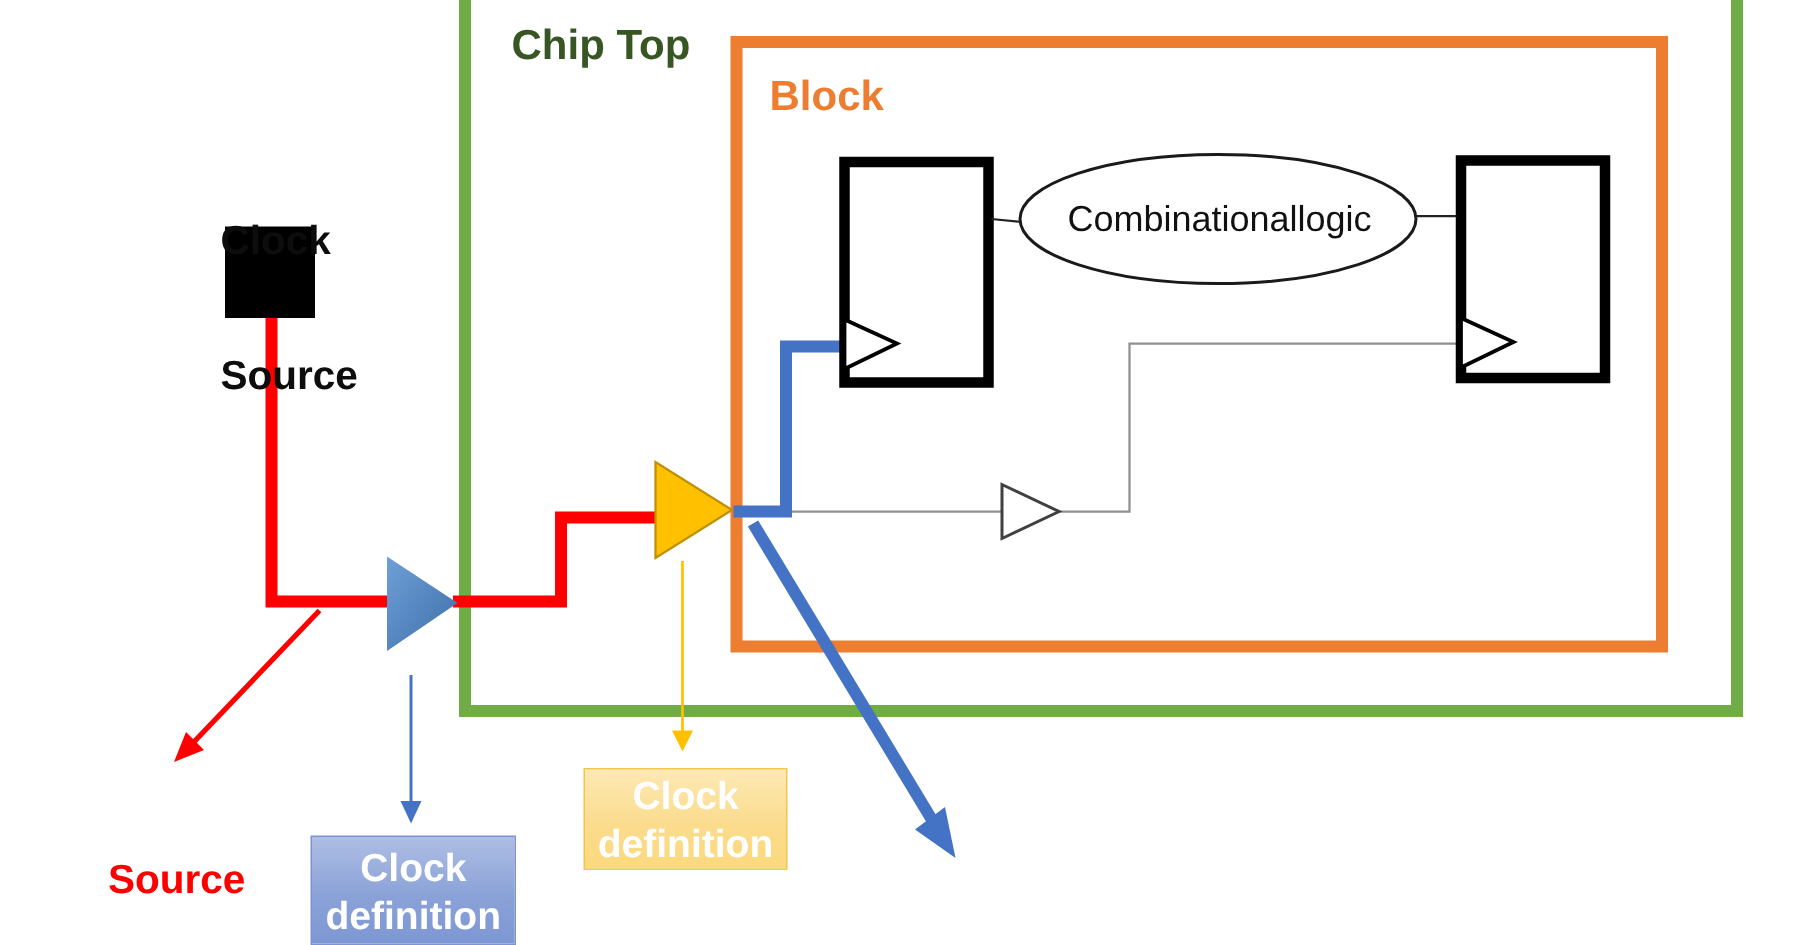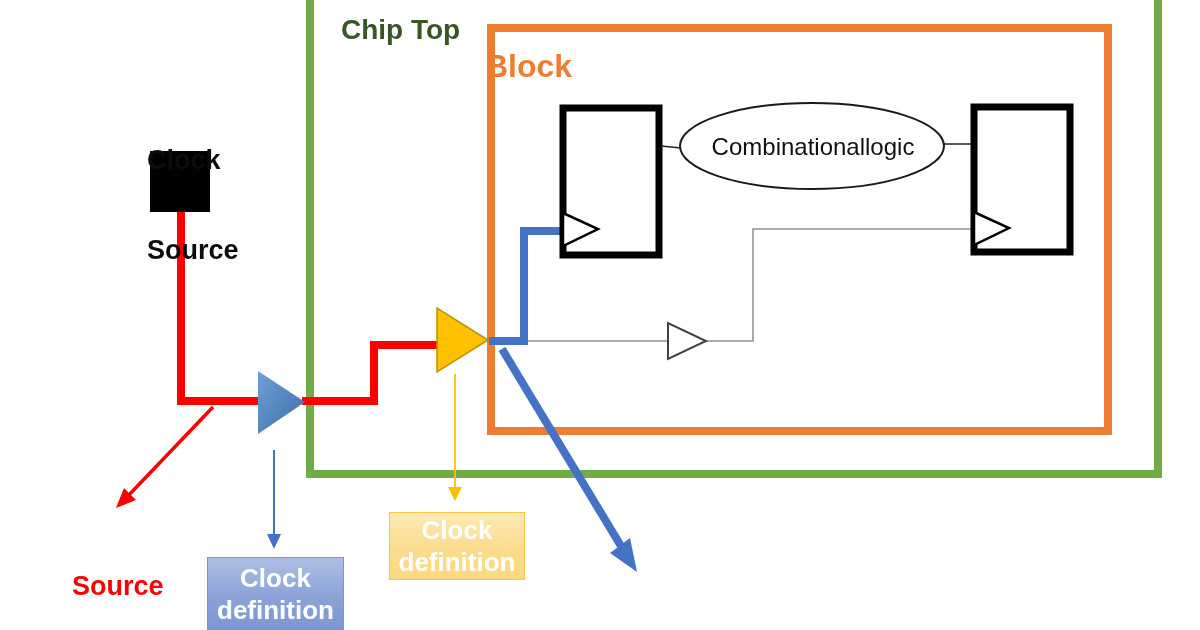--- a/index.html
+++ b/index.html
@@ -4,21 +4,21 @@
 <style>
   html,body{margin:0;padding:0;background:#ffffff;}
   .stage{
     position:relative;width:1200px;height:630px;overflow:hidden;
     background:#ffffff;
     font-family:"Liberation Sans","DejaVu Sans",sans-serif;
   }
   .stage svg{position:absolute;left:0;top:0;}
   .label{position:absolute;white-space:pre;}
   .lbl-chip-top{left:341px;top:14px;font-size:28px;font-weight:bold;color:#375623;}
-  .lbl-block{left:485px;top:48px;font-size:32px;font-weight:bold;color:#ED7D31;}
+  .lbl-block{left:513px;top:48px;font-size:28px;font-weight:bold;color:#ED7D31;}
   .lbl-clock-source{left:147px;top:85px;font-size:27px;font-weight:bold;color:#0d0d0d;line-height:30px;}
   .lbl-source-latency{left:72px;top:509px;font-size:27px;font-weight:bold;color:#FF0000;line-height:31px;}
   .lbl-network-latency{left:621px;top:579px;font-size:27px;font-weight:bold;color:#4472C4;line-height:32px;}
   .ellipse-label{
     position:absolute;left:682px;top:104px;width:262px;height:84px;
     display:flex;flex-direction:row;align-items:center;justify-content:center;
     font-size:24px;color:#111;line-height:29px;text-align:center;
   }
   .def-box{
     position:absolute;display:flex;flex-direction:column;align-items:center;justify-content:center;

